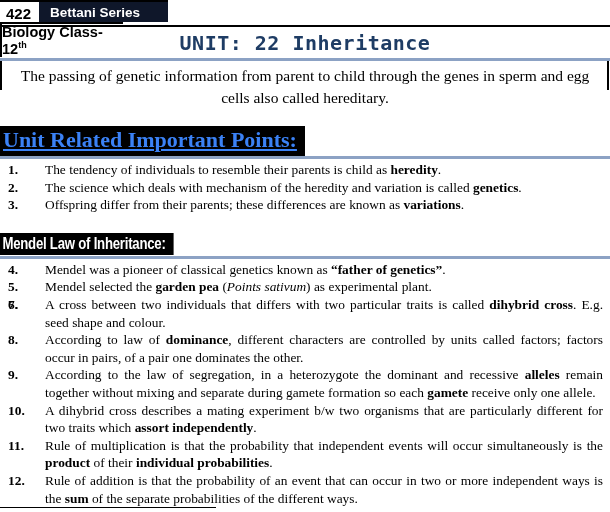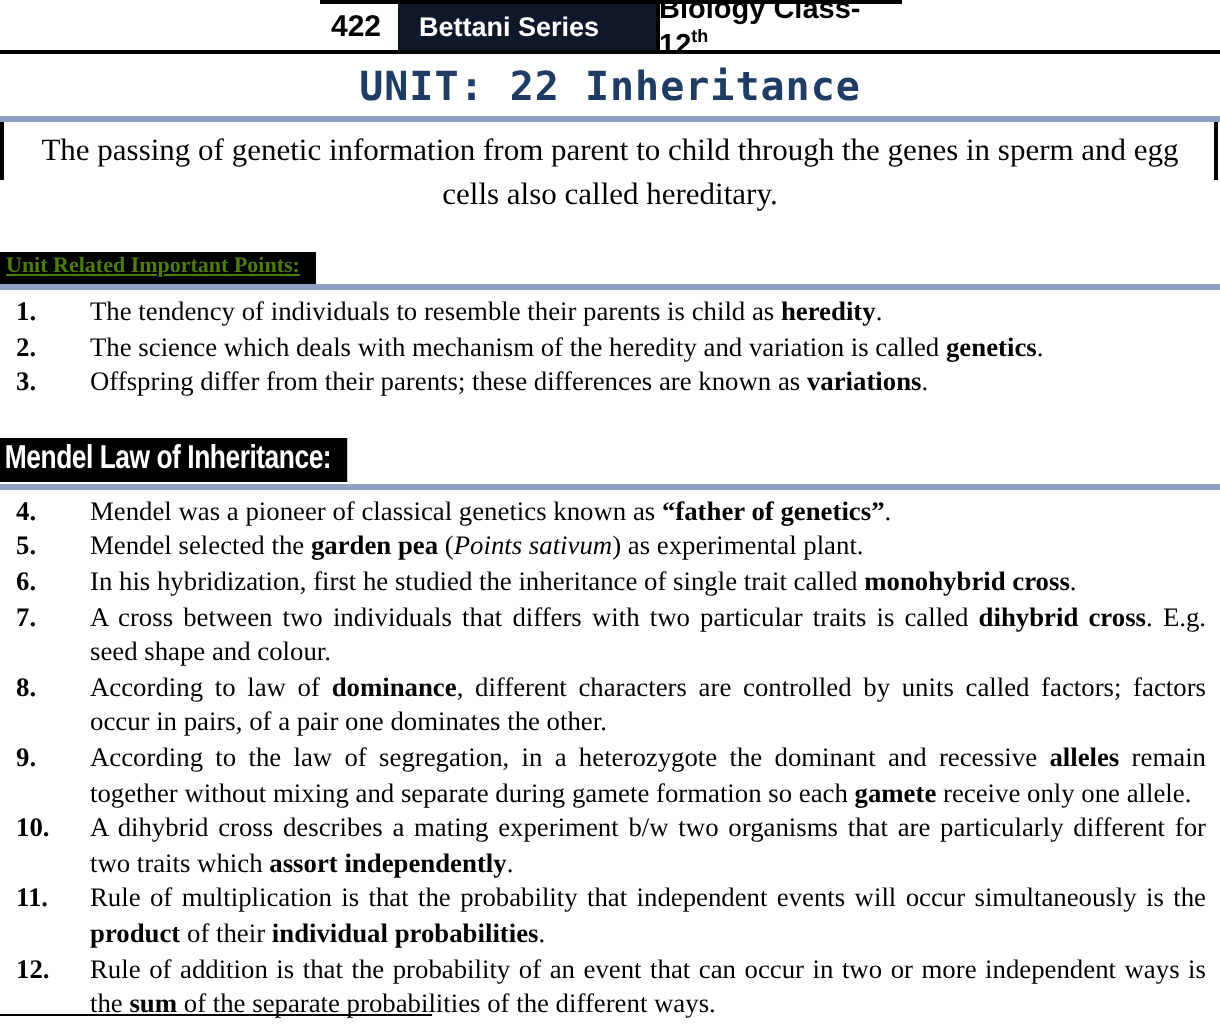--- a/index.html
+++ b/index.html
@@ -1,21 +1,21 @@
 <!DOCTYPE html>
 <html><head>
 <meta charset="utf-8">
 <style>
   * { margin:0; padding:0; box-sizing:border-box; }
   html,body { width:610px; height:512px; background:#fff; overflow:hidden; }
   body { font-family:"Liberation Serif", serif; color:#000; position:relative; }
 
   
-  .header { display:flex; justify-content:center; align-items:stretch;
-            height:27px; border-bottom:2.5px solid #000; }
+  .header { display:flex; justify-content:space-between; align-items:stretch;
+            height:27px; border-bottom:2.5px solid #000;flex-direction:column; }
   .header-left { display:flex; align-items:stretch; border-top:2px solid #000; width:168px; }
   .page-num { font-family:"Liberation Sans", sans-serif; font-weight:bold;
               font-size:15px; padding:3px 8px 0 6px; }
   .series-box { background:#0f172a; color:#fff; font-family:"Liberation Sans", sans-serif;
                 font-weight:bold; font-size:13.5px; flex:1;
                 display:flex; align-items:center; padding-left:11px; }
   .class-box { border-top:2px solid #000; border-left:2px solid #000; width:123px;
                font-family:"Liberation Sans", sans-serif; font-weight:bold; font-size:14.5px;
                display:flex; align-items:center; justify-content:center; }
   .class-box sup { font-size:9px; vertical-align:super; }
@@ -29,22 +29,22 @@
 
   
   .intro-wrap { position:relative; padding:4px 8px 6px 8px; height:52px; }
   .intro-wrap::before, .intro-wrap::after { content:""; position:absolute; top:0;
         width:2px; height:29px; background:#000; }
   .intro-wrap::before { left:0; }
   .intro-wrap::after  { right:1px; }
   .intro { font-size:15.5px; line-height:22px; text-align:center; }
 
   
-  .h-serif { display:inline-block; background:#000; color:#4d7c0f;
-             font-weight:bold; font-size:11px; text-decoration:underline;
+  .h-serif { display:inline-block; background:#000; color:#3b82f6;
+             font-weight:bold; font-size:22px; text-decoration:underline;
              padding:1px 8px 3px 3px; margin-top:13px; }
   .h-cond-wrap { margin-top:19px; height:23px; }
   .h-cond { display:inline-block; background:#000; color:#fff;
             font-family:"Liberation Sans", sans-serif; font-weight:bold;
             font-size:16.5px; letter-spacing:-0.3px; padding:1px 10px 2px 3px;
             transform:scaleX(0.80); transform-origin:left center; }
 
   
   .points { margin-top:2px; }
   .point { position:relative; padding:0 7px 0 45px; text-align:justify;
@@ -87,21 +87,21 @@
     <div class="point"><span class="num">3.</span><span><span>Offspring differ from their parents; these differences are known as </span><span class="b">variations</span><span>.</span></span></div>
   </div>
 
 <div class="h-cond-wrap">
   <span class="h-cond">Mendel Law of Inheritance:</span>
 </div>
 <div class="rule"></div>
 <div class="points" id="points-2">
     <div class="point"><span class="num">4.</span><span><span>Mendel was a pioneer of classical genetics known as </span><span class="b">“father of genetics”</span><span>.</span></span></div>
     <div class="point"><span class="num">5.</span><span><span>Mendel selected the </span><span class="b">garden pea</span><span> (</span><span class="i">Points sativum</span><span>) as experimental plant.</span></span></div>
-    <div class="point"><span class="num">6.</span><span><span>In his hybridization, first he studied the inheritance of single trait called </span><span class="b">monohybrid cross</span><span>.</span></span></div>
+    <div class="point"><span class="num">6.</span></div>
     <div class="point"><span class="num">7.</span><span><span>A cross between two individuals that differs with two particular traits is called </span><span class="b">dihybrid cross</span><span>. E.g. seed shape and colour.</span></span></div>
     <div class="point"><span class="num">8.</span><span><span>According to law of </span><span class="b">dominance</span><span>, different characters are controlled by units called factors; factors occur in pairs, of a pair one dominates the other.</span></span></div>
     <div class="point"><span class="num">9.</span><span><span>According to the law of segregation, in a heterozygote the dominant and recessive </span><span class="b">alleles</span><span> remain together without mixing and separate during gamete formation so each </span><span class="b">gamete</span><span> receive only one allele.</span></span></div>
     <div class="point"><span class="num">10.</span><span><span>A dihybrid cross describes a mating experiment b/w two organisms that are particularly different for two traits which </span><span class="b">assort independently</span><span>.</span></span></div>
     <div class="point"><span class="num">11.</span><span><span>Rule of multiplication is that the probability that independent events will occur simultaneously is the </span><span class="b">product</span><span> of their </span><span class="b">individual probabilities</span><span>.</span></span></div>
     <div class="point"><span class="num">12.</span><span><span>Rule of addition is that the probability of an event that can occur in two or more independent ways is the </span><span class="b">sum</span><span> of the separate probabilities of the different ways.</span></span></div>
   </div>
 
 <div class="footnote-rule"></div>
 

